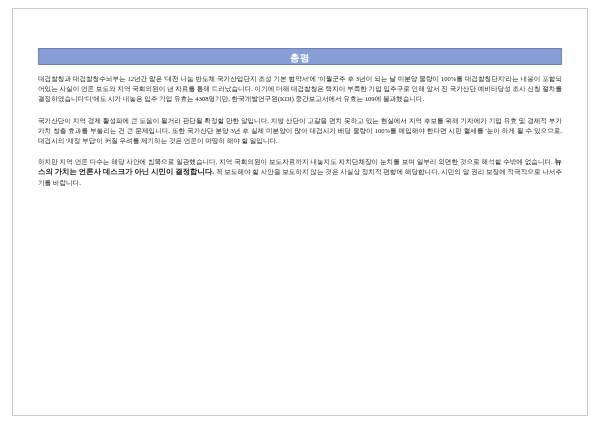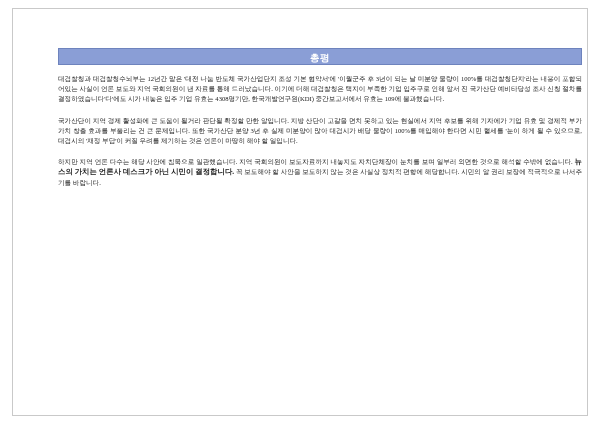--- a/index.html
+++ b/index.html
@@ -28,21 +28,20 @@
     height: 408px;
     border: 1px solid #c9c9c9;
     box-sizing: border-box;
     pointer-events: none;
   }
   .doc-body {
     position: absolute;
     left: 38px;
     top: 48px;
     width: 524px;
-    margin-left: 20px;
   }
   .title-bar {
     background: #8a9ed6;
     border: 1px solid #6e83bd;
     height: 17px;
     line-height: 17px;
     text-align: center;
     color: #ffffff;
     font-size: 9.5px;
     font-weight: bold;

